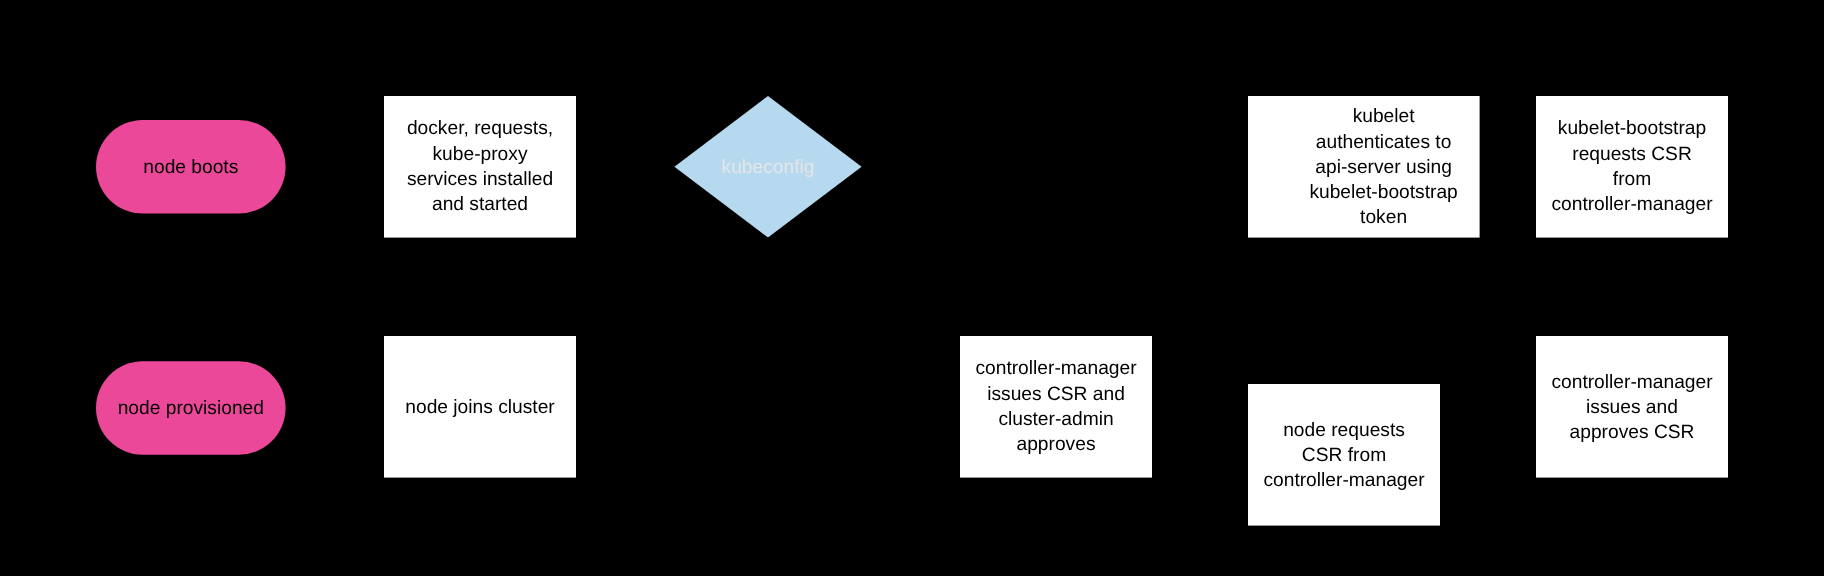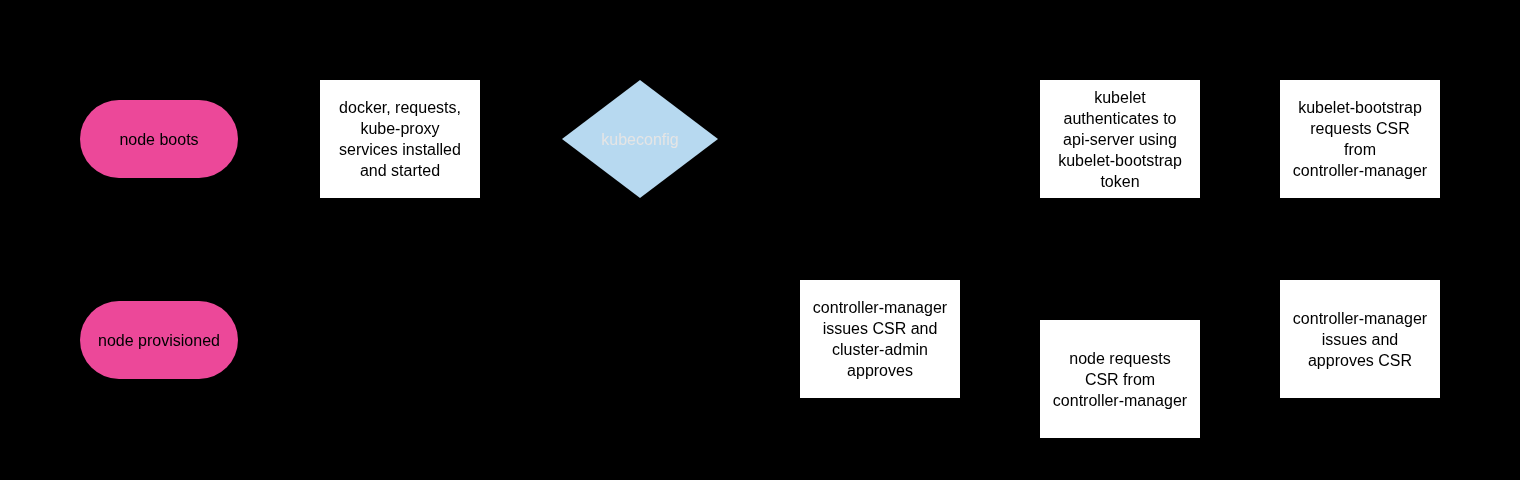--- a/index.html
+++ b/index.html
@@ -80,39 +80,42 @@
   </div>
 
   <div class="decision-wrap" style="left:560px; top:80px;">
     <svg width="160" height="118" viewBox="0 0 160 118">
       <polygon points="80,0 158,59 80,118 2,59" fill="#b7d9f0"></polygon>
     </svg>
     <div class="decision-label">kubeconfig</div>
   </div>
 
 
-  <div class="node process" style="left:1040px; top:80px;">
+  <div class="node process" style="left:1040px; top:80px;padding-left:33px;">
     <span>kubelet
 authenticates to
 api-server using
 kubelet-bootstrap
 token</span>
   </div>
 
   <div class="node process" style="left:1280px; top:80px;">
     <span>kubelet-bootstrap
 requests CSR
 from
 controller-manager</span>
   </div>
 
   <div class="node terminator" style="left:80px; top:301px;text-align:right;">
     <span>node provisioned</span>
   </div>
 
+  <div class="node process" style="left:320px; top:280px;">
+    <span>node joins cluster</span>
+  </div>
 
 
   <div class="node process" style="left:800px; top:280px;">
     <span>controller-manager
 issues CSR and
 cluster-admin
 approves</span>
   </div>
 
   <div class="node process" style="left:1040px; top:276px;margin-top:44px;">

